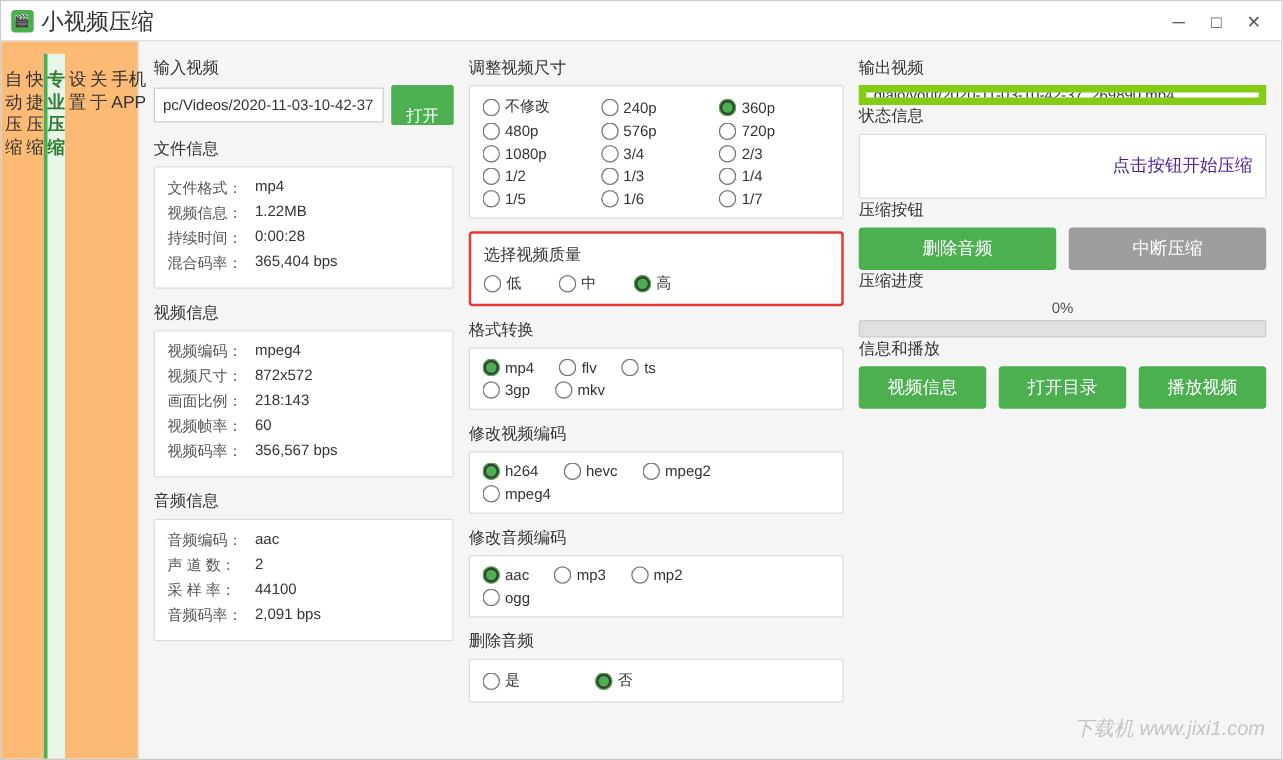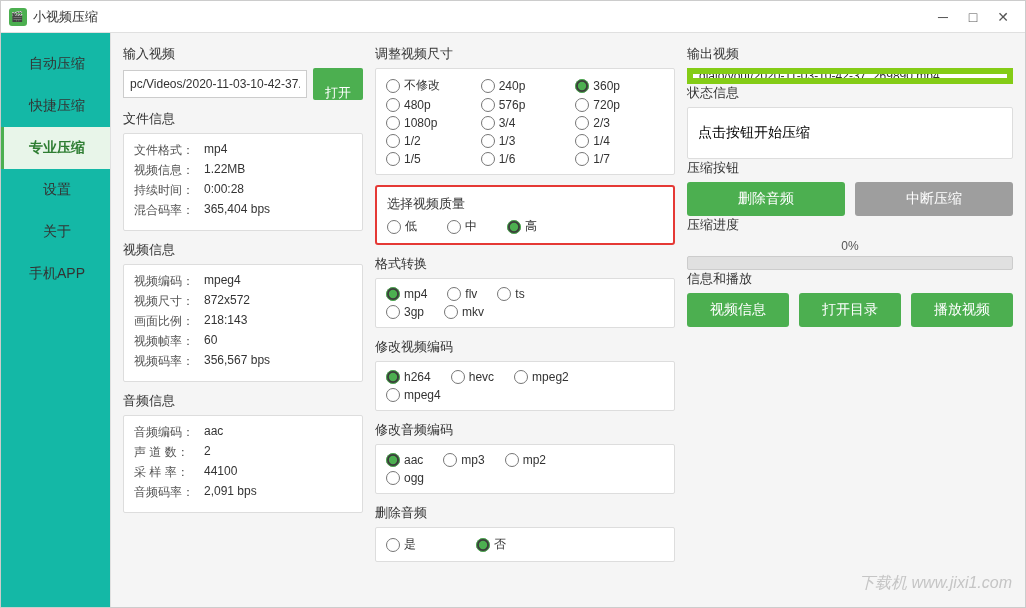--- a/index.html
+++ b/index.html
@@ -44,21 +44,21 @@
       border-radius: 3px;
       display: flex;
       align-items: center;
       justify-content: center;
       color: white;
       font-size: 10px;
       font-weight: bold;
     }
 
     .title-text {
-      font-size: 13px;
+      font-size: 18px;
       color: #333;
     }
 
     .title-bar-controls {
       display: flex;
       gap: 2px;
     }
 
     .title-btn {
       width: 28px;
@@ -75,24 +75,23 @@
 
     .main-content {
       display: flex;
       flex: 1;
       overflow: hidden;
     }
 
     
     .sidebar {
       width: 110px;
-      background: #14b8a6;
+      background: #fdba74;
       border-right: 1px solid #e0e0e0;
       display: flex;
-      flex-direction: column;
       padding-top: 10px;
     }
 
     .sidebar-item {
       padding: 12px 0;
       text-align: center;
       cursor: pointer;
       color: #333;
       font-size: 14px;
       border-left: 3px solid transparent;
@@ -245,23 +244,23 @@
       width: 100%;
       height: 16px;
       border: 6px solid #84cc16;
       padding: 2px 6px;
       font-size: 12px;
       background: #fff;
       color: #333;
     }
 
     .status-center {
-      text-align: left;
+      text-align: right;
       padding: 8px 0;
-      color: #000000;
+      color: #4c1d95;
       font-size: 14px;
     }
 
     
     .btn-row {
       display: flex;
       gap: 10px;
     }
 
     .btn-green {

